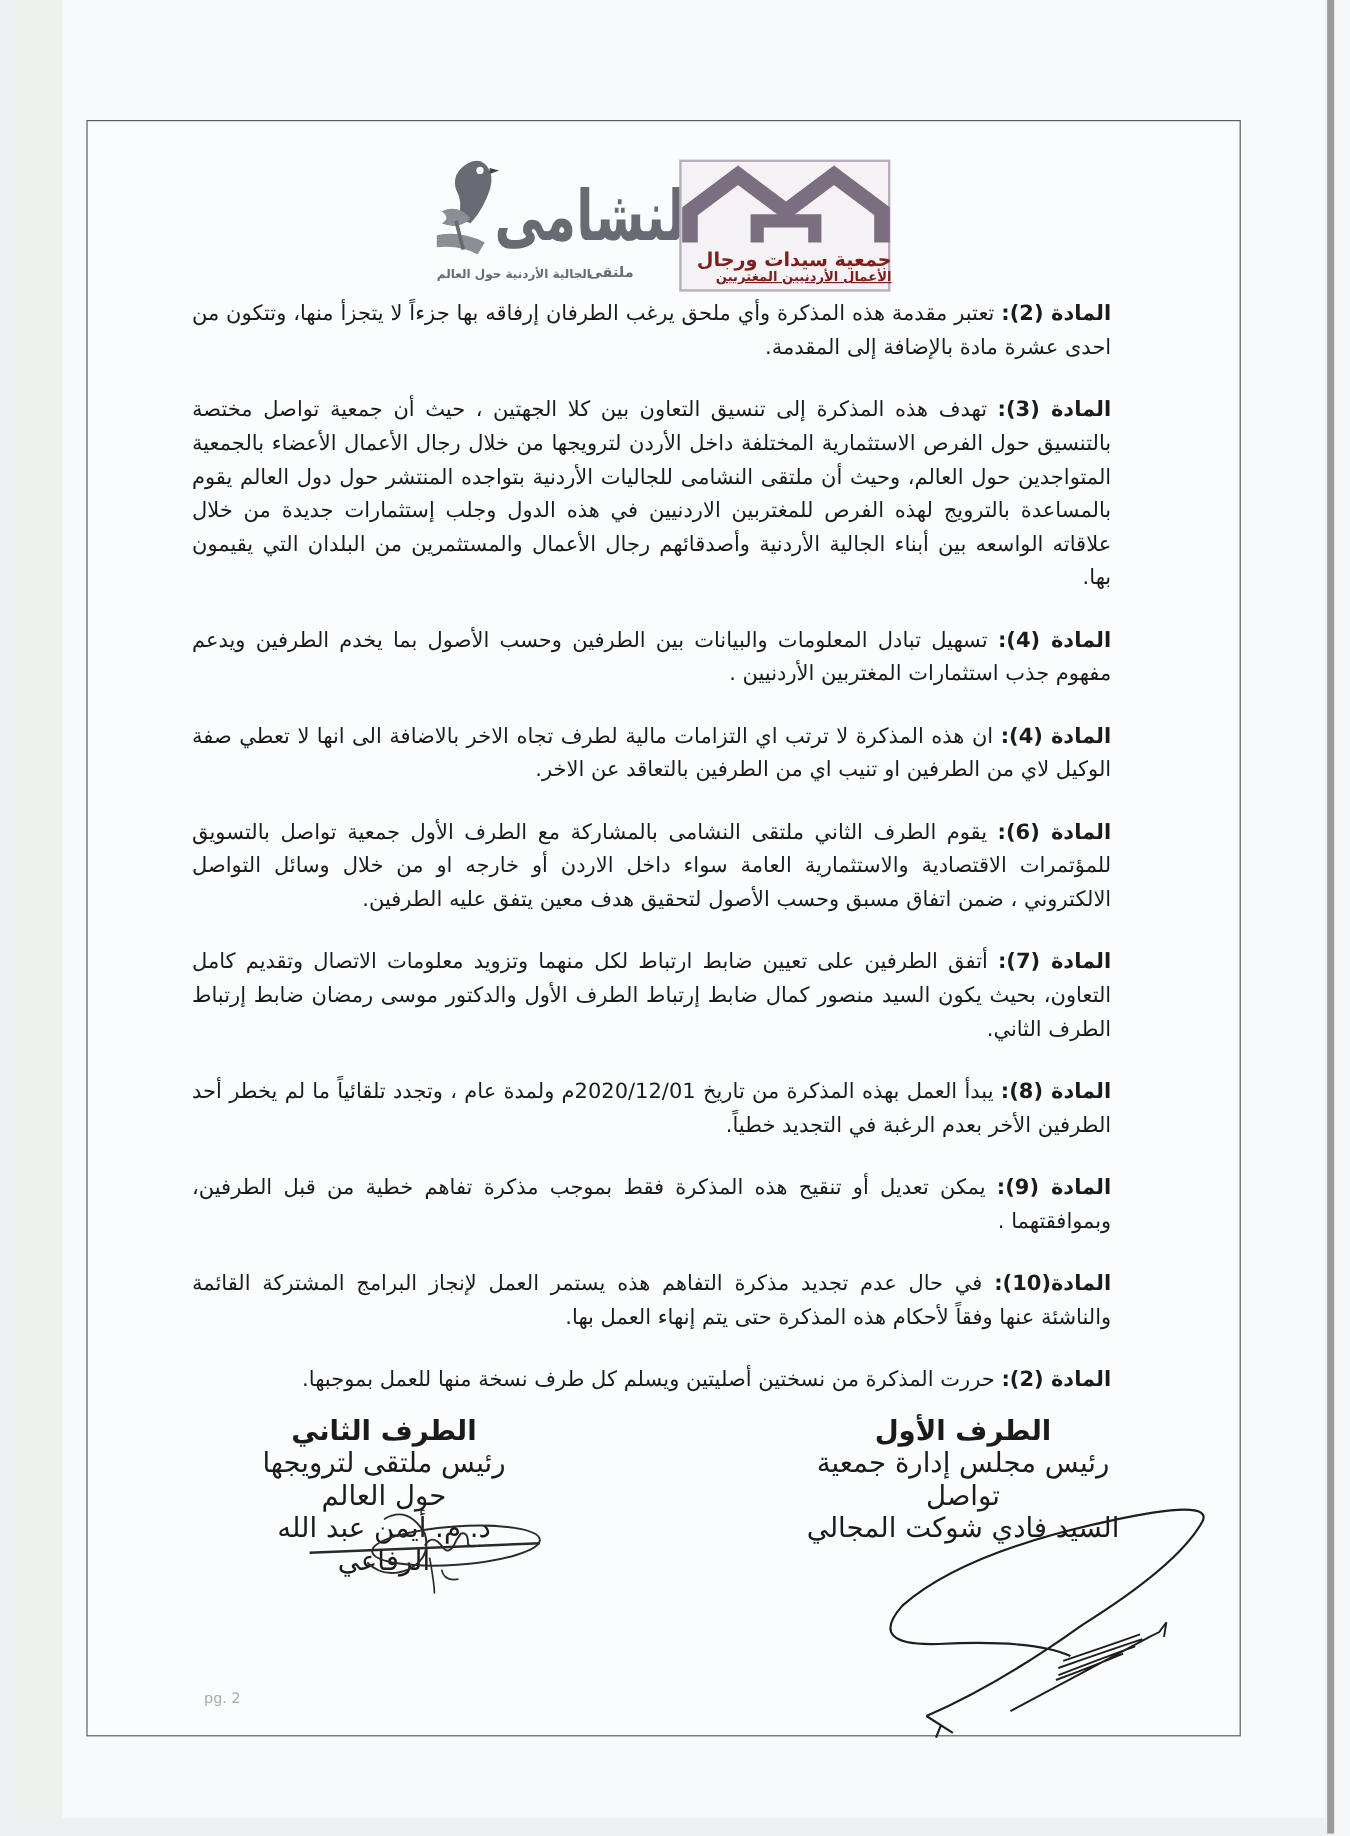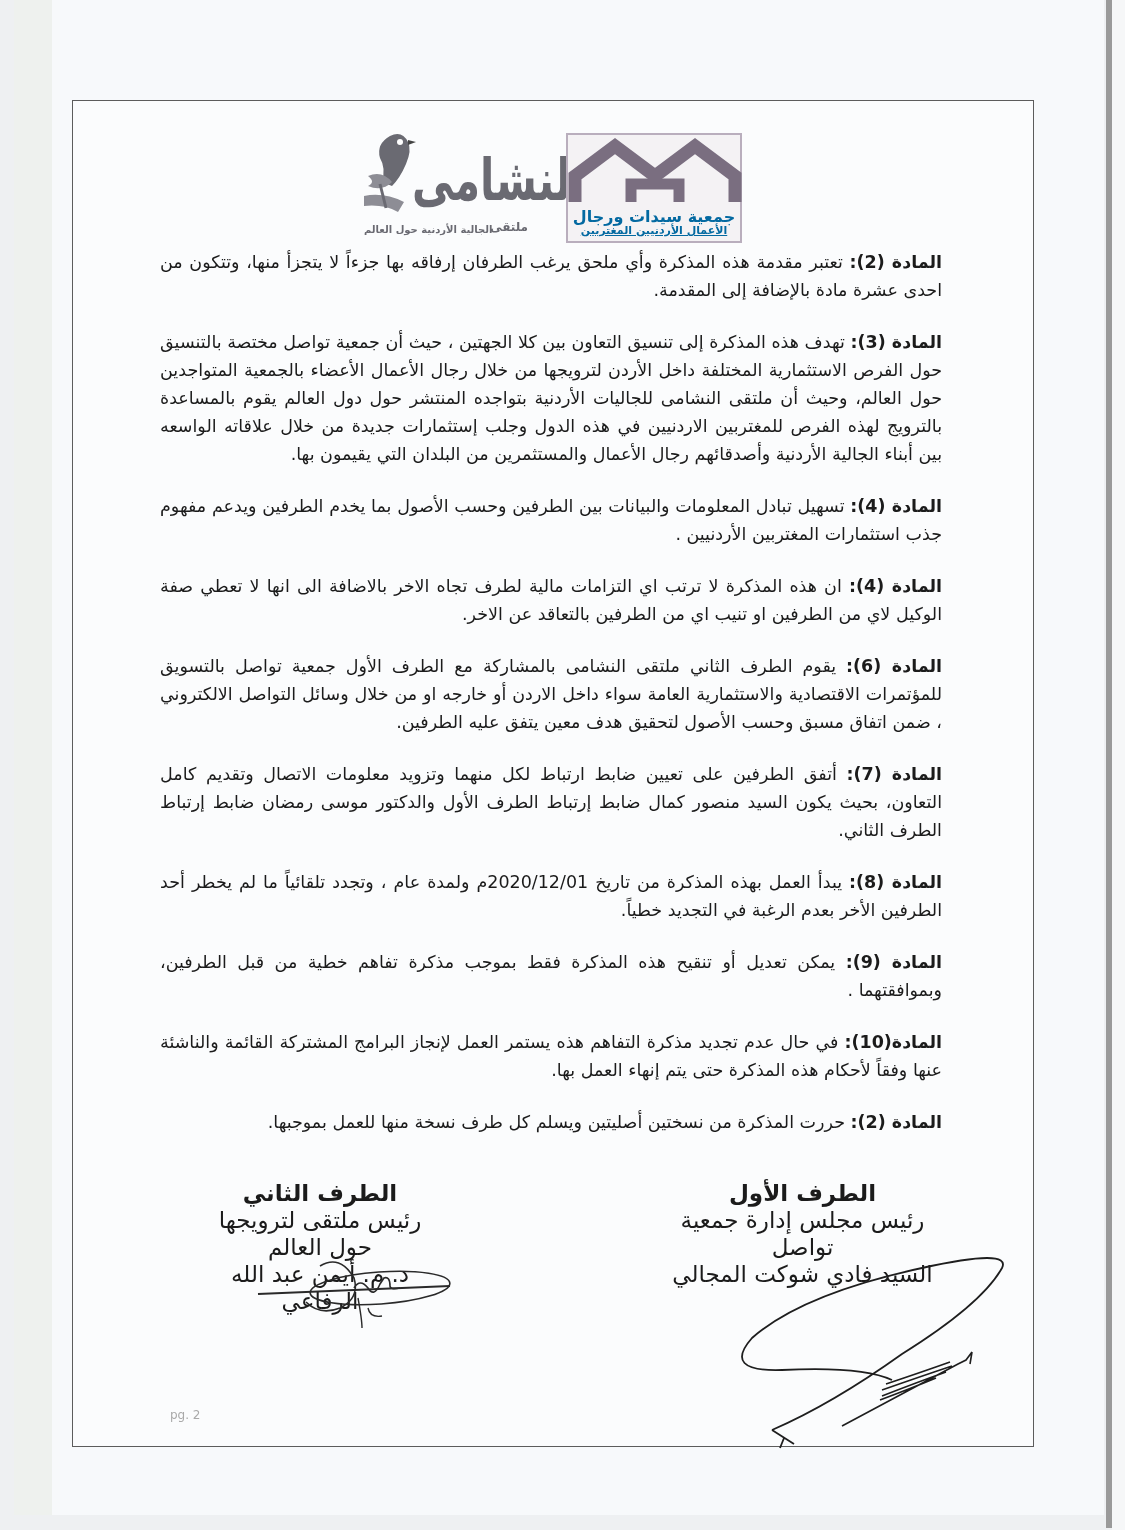--- a/index.html
+++ b/index.html
@@ -18,36 +18,36 @@
     }
     .right-gap { position: absolute; left: 1112px; top: 0; width: 13px; height: 1530px; background: #f6f7f8; }
     .left-strip { position: absolute; left: 14px; top: 0; width: 38px; height: 1515px; background: #eef1ee; }
     .frame {
       position: absolute; left: 72px; top: 100px; width: 962px; height: 1347px;
       border: 1.5px solid #5c5c5c; box-sizing: border-box; background: #fbfcfd;
     }
     
     .logos { position: absolute; left: 360px; top: 128px; width: 390px; height: 120px; }
     .logo-house { position: absolute; left: 205px; top: 4px; width: 178px; height: 112px; }
-    .logo-house-text { position: absolute; left: 205px; top: 82px; width: 178px; direction: rtl; text-align: center;
-      font-weight: bold; color: #0369a1; line-height: 14px; }
+    .logo-house-text { position: absolute; left: 205px; top: 82px; width: 178px; direction: rtl; text-align: right;
+      font-weight: bold; color: #7f1d1d; line-height: 14px; }
     .logo-house-text .l1 { font-size: 16px; display: block; }
     .logo-house-text .l2 { font-size: 11px; display: block; text-decoration: underline; }
     .logo-nashama { position: absolute; left: 0; top: 0; width: 200px; height: 120px; }
     .nashama-word { position: absolute; left: 52px; top: 18px; font-size: 58px; font-weight: bold; color: #6a6a72;
       direction: rtl; letter-spacing: -2px; transform: scaleX(0.72); transform-origin: left; }
     .nashama-sub { position: absolute; left: 4px; top: 96px; font-size: 10px; font-weight: bold; color: #6a6a72; direction: rtl; }
     .nashama-sub2 { position: absolute; left: 130px; top: 92px; font-size: 12px; font-weight: bold; color: #6a6a72; direction: rtl; }
     
     .content {
       position: absolute; left: 160px; top: 248px; width: 782px;
       direction: rtl; text-align: justify; color: #1b1b1b;
       font-size: 17.5px; line-height: 28px;
     }
-    .article { margin: 0 0 24px 0; }
+    .article { margin: 0 16px 24px 0; }
     .article .label { font-weight: bold; }
     .sig-block { position: absolute; top: 1180px; direction: rtl; text-align: center; color: #1b1b1b; font-size: 23px; line-height: 27px; }
     .sig-block .title { font-weight: bold; }
     .sig-second { left: 205px; width: 230px; }
     .sig-first { left: 670px; width: 265px; }
     .signature { position: absolute; }
     .pg { position: absolute; left: 170px; top: 1408px; color: #a9a9a9; font-size: 12px; }
   </style>
 </head>
 <body>

